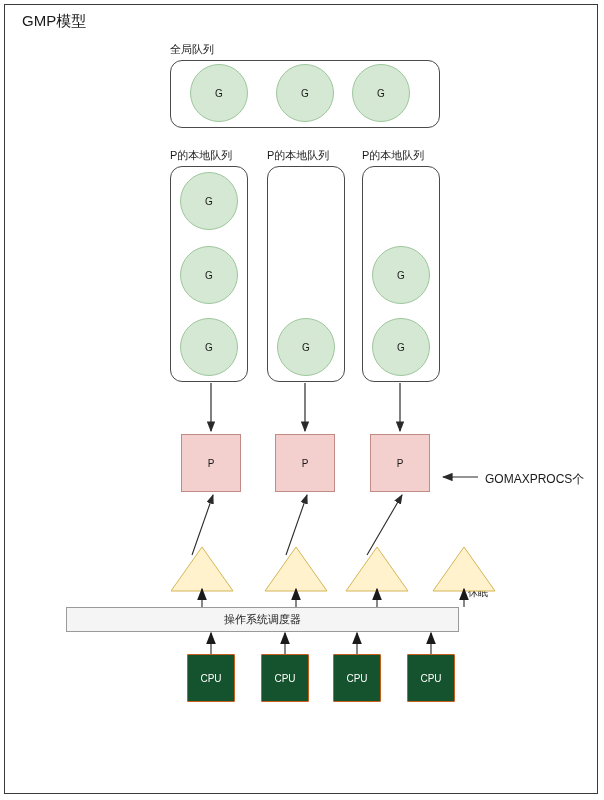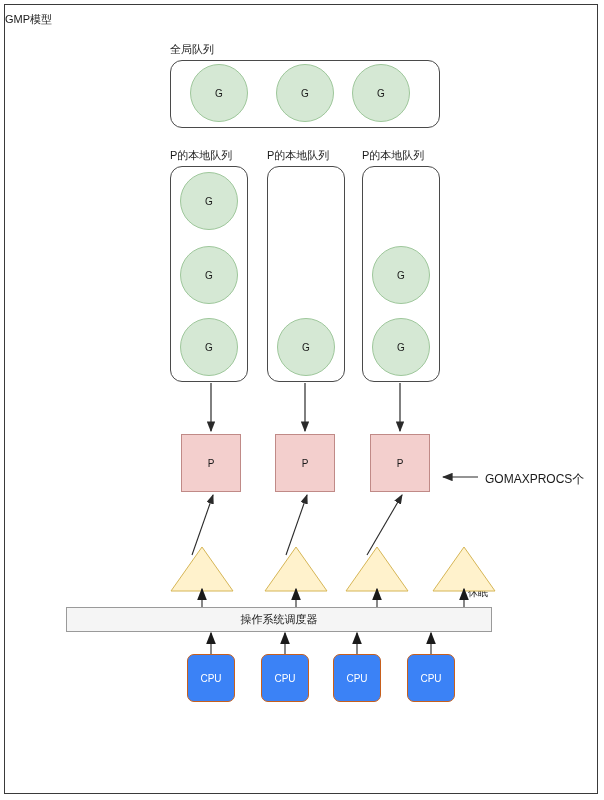--- a/index.html
+++ b/index.html
@@ -22,23 +22,23 @@
     left: 4px;
     top: 4px;
     width: 594px;
     height: 790px;
     border: 1px solid #3a3a3a;
     box-sizing: border-box;
     pointer-events: none;
   }
   .diagram-title {
     position: absolute;
-    left: 5px;
+    left: 22px;
     top: 12px;
-    font-size: 11px;
+    font-size: 15px;
     color: #1a1a1a;
     white-space: nowrap;
   }
   .queue-label {
     position: absolute;
     font-size: 11px;
     color: #1a1a1a;
     text-align: left;
     white-space: nowrap;
   }
@@ -93,38 +93,38 @@
   .sleep-label {
     position: absolute;
     font-size: 10px;
     color: #1a1a1a;
     white-space: nowrap;
   }
   .os-bar {
     position: absolute;
     left: 66px;
     top: 607px;
-    width: 426px;
+    width: 393px;
     height: 25px;
     background: #f5f5f5;
     border: 1px solid #9a9a9a;
     box-sizing: border-box;
     display: flex;
     align-items: center;
     justify-content: center;
     font-size: 11px;
     color: #1a1a1a;
   }
   .cpu-box {
     position: absolute;
     width: 48px;
     height: 48px;
-    background: #3b82f6;
+    background: #14532d;
     border: 1px solid #c75f1c;
-    border-radius: 7px;
+    border-radius: 1px;
     box-sizing: border-box;
     display: flex;
     align-items: center;
     justify-content: center;
     font-size: 10px;
     color: #ffffff;
   }
   .gomaxprocs-label {
     position: absolute;
     left: 485px;

